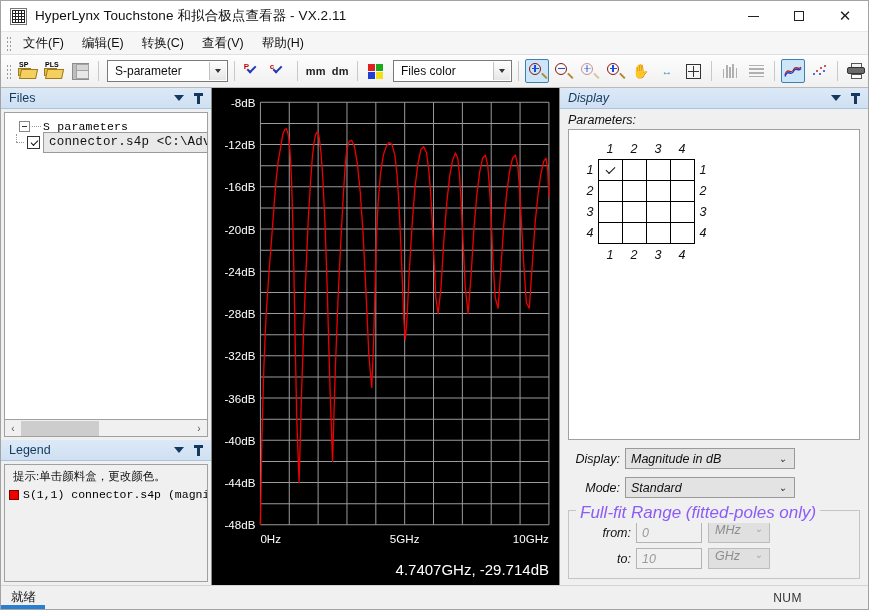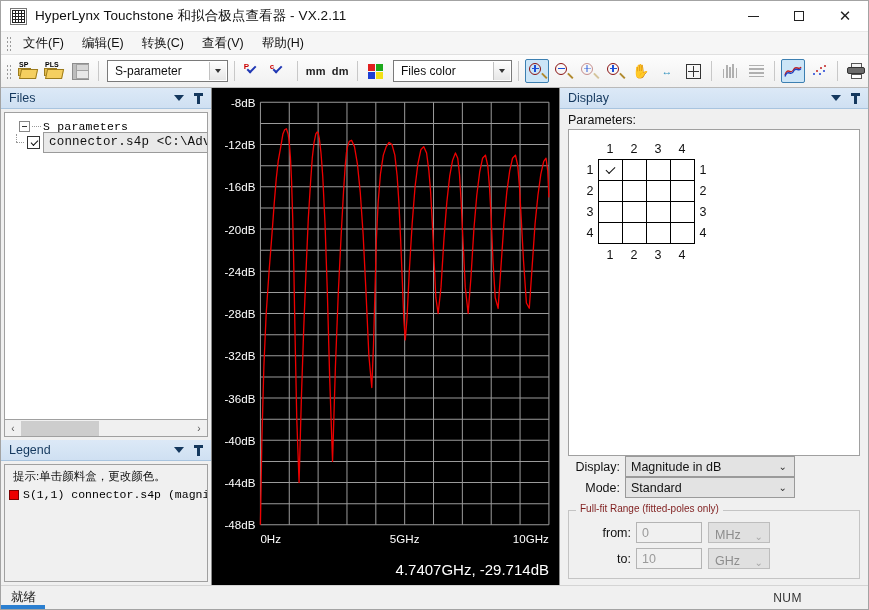--- a/index.html
+++ b/index.html
@@ -218,57 +218,57 @@
 
   
   .chart-wrap { flex: 1; min-width: 0; background: #000; position: relative; border-left: 1px solid #8a8a8a; border-right: 1px solid #8a8a8a; }
   .chart-svg { display: block; width: 100%; height: 100%; }
   .cursor-readout {
     position: absolute; right: 10px; bottom: 7px; color: #fff; font-size: 15px;
     font-family: "Liberation Sans", sans-serif; white-space: nowrap;
   }
 
   
-  .right-col { width: 308px; min-width: 308px; display: flex; flex-direction: column; background: #f0f0f0; }
+  .right-col { width: 308px; min-width: 308px; display: flex; flex-direction: column; background: #f0f0f0; font-style: italic; }
   .disp-body { flex: 1; background: #f0f0f0; display: flex; flex-direction: column; padding: 4px 8px 6px 8px; min-height: 0; }
   .lbl { font-size: 12.5px; color: #111; }
   .params-frame { flex: 1; background: #fff; border: 1px solid #a0a0a0; margin-top: 2px; min-height: 0; position: relative; padding-top: 8px; }
   .matrix-wrap { display: flex; flex-direction: column; align-items: flex-start; margin-left: 13px; }
   .mrow { display: flex; align-items: center; }
   .mhdr-cell, .mside-cell { width: 24px; height: 21px; display: flex; align-items: center; justify-content: center; font-size: 12.5px; color: #111; }
   .mside-cell { width: 16px; }
   .mgrid { display: grid; grid-template-columns: repeat(4, 24px); grid-template-rows: repeat(4, 21px); border-left: 1px solid #000; border-top: 1px solid #000; }
   .mcell { border-right: 1px solid #000; border-bottom: 1px solid #000; display: flex; align-items: center; justify-content: center; background: #fff; }
   .mcheck { width: 9px; height: 5px; border-left: 1.8px solid #111; border-bottom: 1.8px solid #111; transform: rotate(-45deg) translate(1px,-1px); }
 
-  .form-row { display: flex; align-items: center; }
+  .form-row { display: flex; align-items: center; margin-top: 8px; }
   .form-lbl { font-size: 12.5px; color: #111; text-align: right; width: 52px; margin-right: 5px; white-space: nowrap; }
   .sel {
     height: 21px; background: #e3e3e3; border: 1px solid #9a9a9a;
     display: flex; align-items: center; padding-left: 5px; font-size: 12.5px; color: #111;
     position: relative; width: 170px;
   }
   .sel .chev { margin-left: auto; margin-right: 7px; font-size: 10px; color: #333; }
 
   .group {
     border: 1px solid #c4c4c4; margin-top: 12px; padding: 6px 8px 9px 8px; position: relative;
   }
   .group-title {
     position: absolute; top: -8px; left: 7px; background: #f0f0f0; padding: 0 4px;
-    font-size: 10px; color: #7f1d1d; white-space: nowrap;
+    font-size: 17px; color: #8b5cf6; white-space: nowrap;
   }
   .g-row { display: flex; align-items: center; margin-top: 5px; }
   .g-lbl { font-size: 12.5px; color: #111; width: 54px; text-align: right; margin-right: 5px; }
   .txtin {
     width: 66px; height: 21px; background: #f0f0f0; border: 1px solid #b4b4b4;
     font-size: 12.5px; color: #9a9a9a; display: flex; align-items: center; padding-left: 5px;
   }
   .unitsel {
     width: 62px; height: 21px; background: #e0e0e0; border: 1px solid #bdbdbd; margin-left: 6px;
-    display: flex; align-items: flex-end; padding-left: 6px; font-size: 12.5px; color: #8d8d8d;
+    display: flex; align-items: flex-start; padding-left: 6px; font-size: 12.5px; color: #8d8d8d;
   }
   .unitsel .chev { margin-left: auto; margin-right: 6px; font-size: 10px; color: #a8a8a8; }
 
   
   .statusbar {
     height: 24px; min-height: 24px; background: #f0f0f0; border-top: 1px solid #d4d4d4;
     display: flex; align-items: center; padding-left: 10px; position: relative;
   }
   .status-text { font-size: 12.5px; color: #111; }
   .status-num { position: absolute; right: 66px; font-size: 12px; color: #333; letter-spacing: .5px; }

